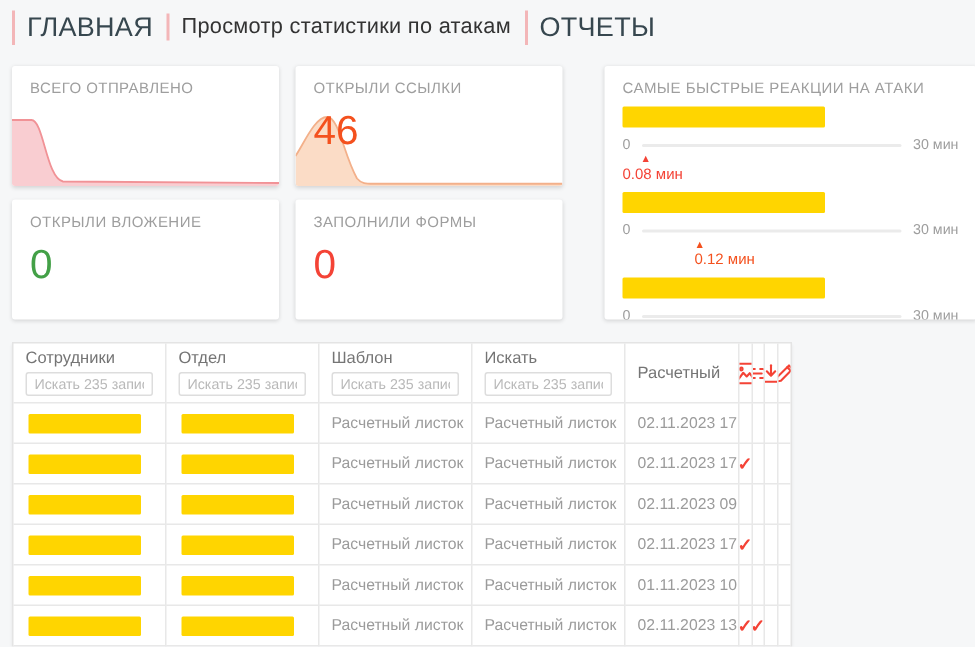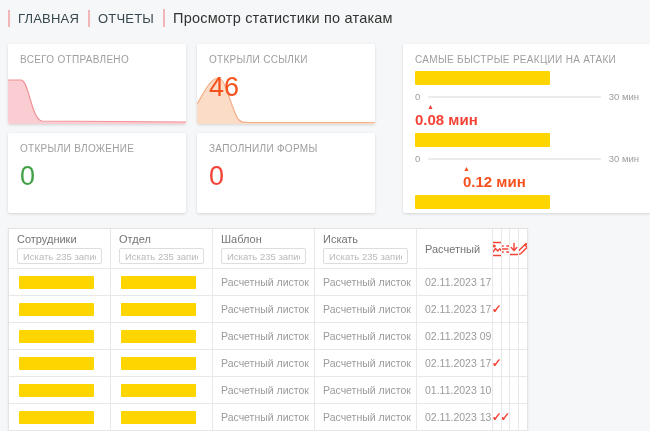--- a/index.html
+++ b/index.html
@@ -3,21 +3,21 @@
 <meta charset="utf-8">
 <style>
   * { margin:0; padding:0; box-sizing:border-box; }
   html,body { width:650px; height:431px; overflow:hidden; background:#f6f7f8;
     font-family:"Liberation Sans", sans-serif; color:#444; }
 
   
   .topbar { display:flex; align-items:center; height:36px; padding-left:8px; }
   .crumb { display:flex; align-items:center; border-left:2px solid #f3b6b8;
     padding:1px 0 1px 8px; margin-right:9px; }
-  .crumb span { font-size:13px; color:#37474f; letter-spacing:.2px; cursor:pointer; }
+  .crumb span { font-size:18px; color:#37474f; letter-spacing:.2px; cursor:pointer; }
   .crumb.current span { font-size:14.5px; color:#333; cursor:default; }
 
   
   .dash { display:grid; grid-template-columns:378px 248px; column-gap:17px; padding:8px 8px 0 8px; }
   .left-cards { display:grid; grid-template-columns:178px 178px; column-gap:11px; row-gap:9px; }
   .card { background:#fff; border-radius:2px; box-shadow:0 1px 3px rgba(0,0,0,.14);
     position:relative; overflow:hidden; }
   .stat-card { height:80px; padding:10px 12px; }
   .stat-title { font-size:10px; color:#9e9e9e; letter-spacing:.3px; }
   .stat-value { font-size:27px; margin-top:7px; position:relative; z-index:2; font-weight:400; }
@@ -26,21 +26,21 @@
 
   
   .react-card { height:169px; padding:10px 12px 8px 12px; }
   .react-entry { margin-top:6px; }
   .redacted-name { width:135px; height:14px; background:#ffd500; border-radius:1px; }
   .scale-row { display:flex; align-items:center; margin-top:6px; }
   .scale-min, .scale-max { font-size:9.5px; color:#9e9e9e; }
   .scale-line { flex:1; height:2px; background:#ebebeb; margin:0 8px; border-radius:1px; }
   .marker-block { margin-top:1px; line-height:1; }
   .marker-tri { display:block; font-size:7px; margin-left:12px; }
-  .marker-label { display:block; font-size:15px; margin-top:2px;font-weight:bold; }
+  .marker-label { display:block; font-size:10px; margin-top:2px; }
   .c-red { color:#f44336; } .c-orange { color:#f4511e;margin-left:48px; }
 
   
   .table-wrap { margin:15px 8px 0 8px; width:520px; background:#fff;
     border:1px solid #e4e4e4; box-shadow:0 1px 2px rgba(0,0,0,.08); }
   .grid { display:grid; grid-template-columns:102px 102px 102px 102px 76px 1fr 1fr 1fr 1fr; }
   .cell { border-right:1px solid #e8e8e8; border-bottom:1px solid #e8e8e8;
     display:flex; align-items:center; padding:0 8px; min-height:27px;
     font-size:10.5px; color:#9b9b9b; overflow:hidden; white-space:nowrap; }
   .cell:nth-child(9n) { border-right:none; }
@@ -58,25 +58,25 @@
   .icon-svg { width:16px; height:16px; stroke:#f44336; fill:none;
     stroke-width:1.4; stroke-linecap:round; stroke-linejoin:round; }
 </style>
 </head>
 <body>
 
 <div class="topbar">
   <div class="crumb">
     <span>ГЛАВНАЯ</span>
   </div>
+  <div class="crumb current">
+    <span>Просмотр статистики по атакам</span>
+  </div>
   <div class="crumb">
     <span>ОТЧЕТЫ</span>
-  </div>
-  <div class="crumb current">
-    <span>Просмотр статистики по атакам</span>
   </div>
 </div>
 
 <div class="dash">
   <div class="left-cards">
 
     <div class="card stat-card">
       <div class="stat-title">ВСЕГО ОТПРАВЛЕНО</div>
       <svg class="mini-chart" viewBox="0 0 178 48" preserveAspectRatio="none">
         <path d="M0,4 L13,4 C21,4 23,43 34,45 L178,46 L178,48 L0,48 Z" fill="#f9cdd1"></path>

